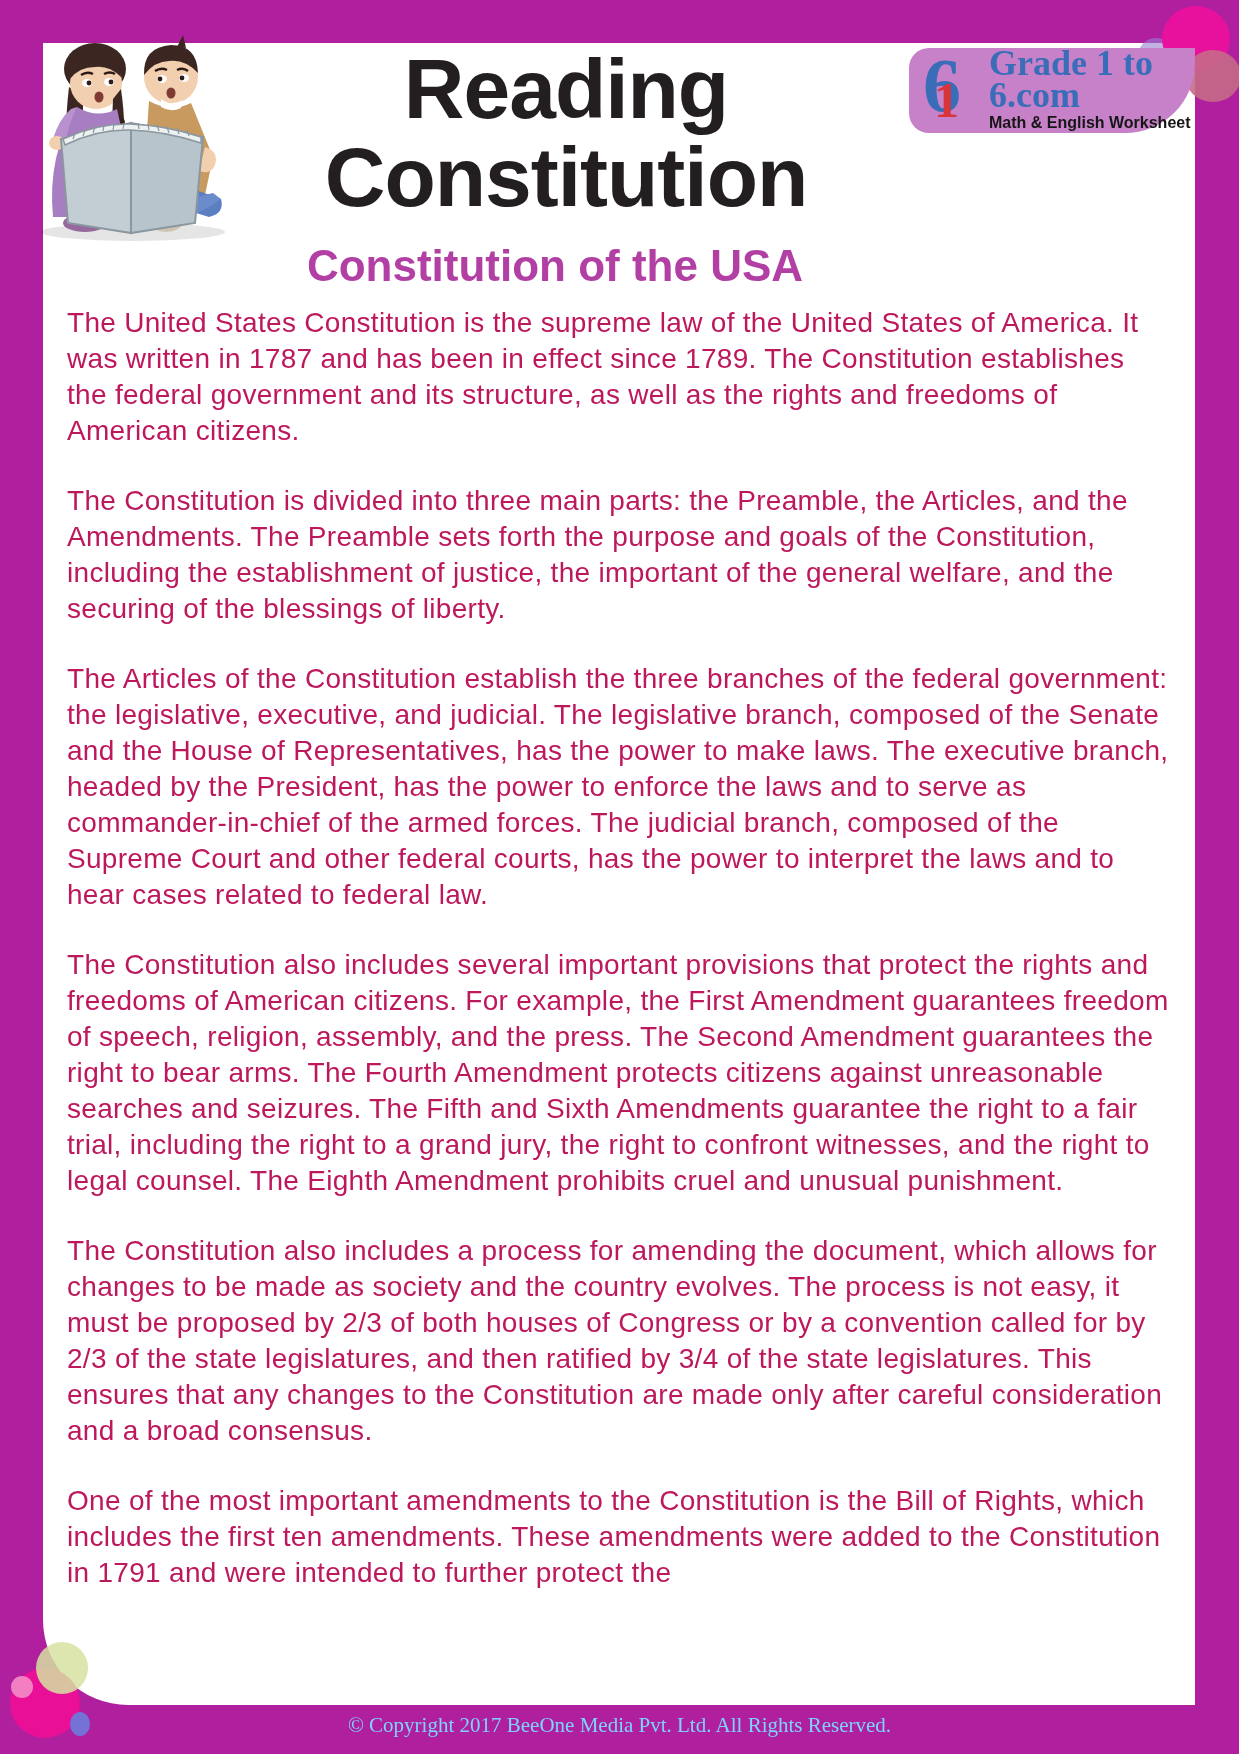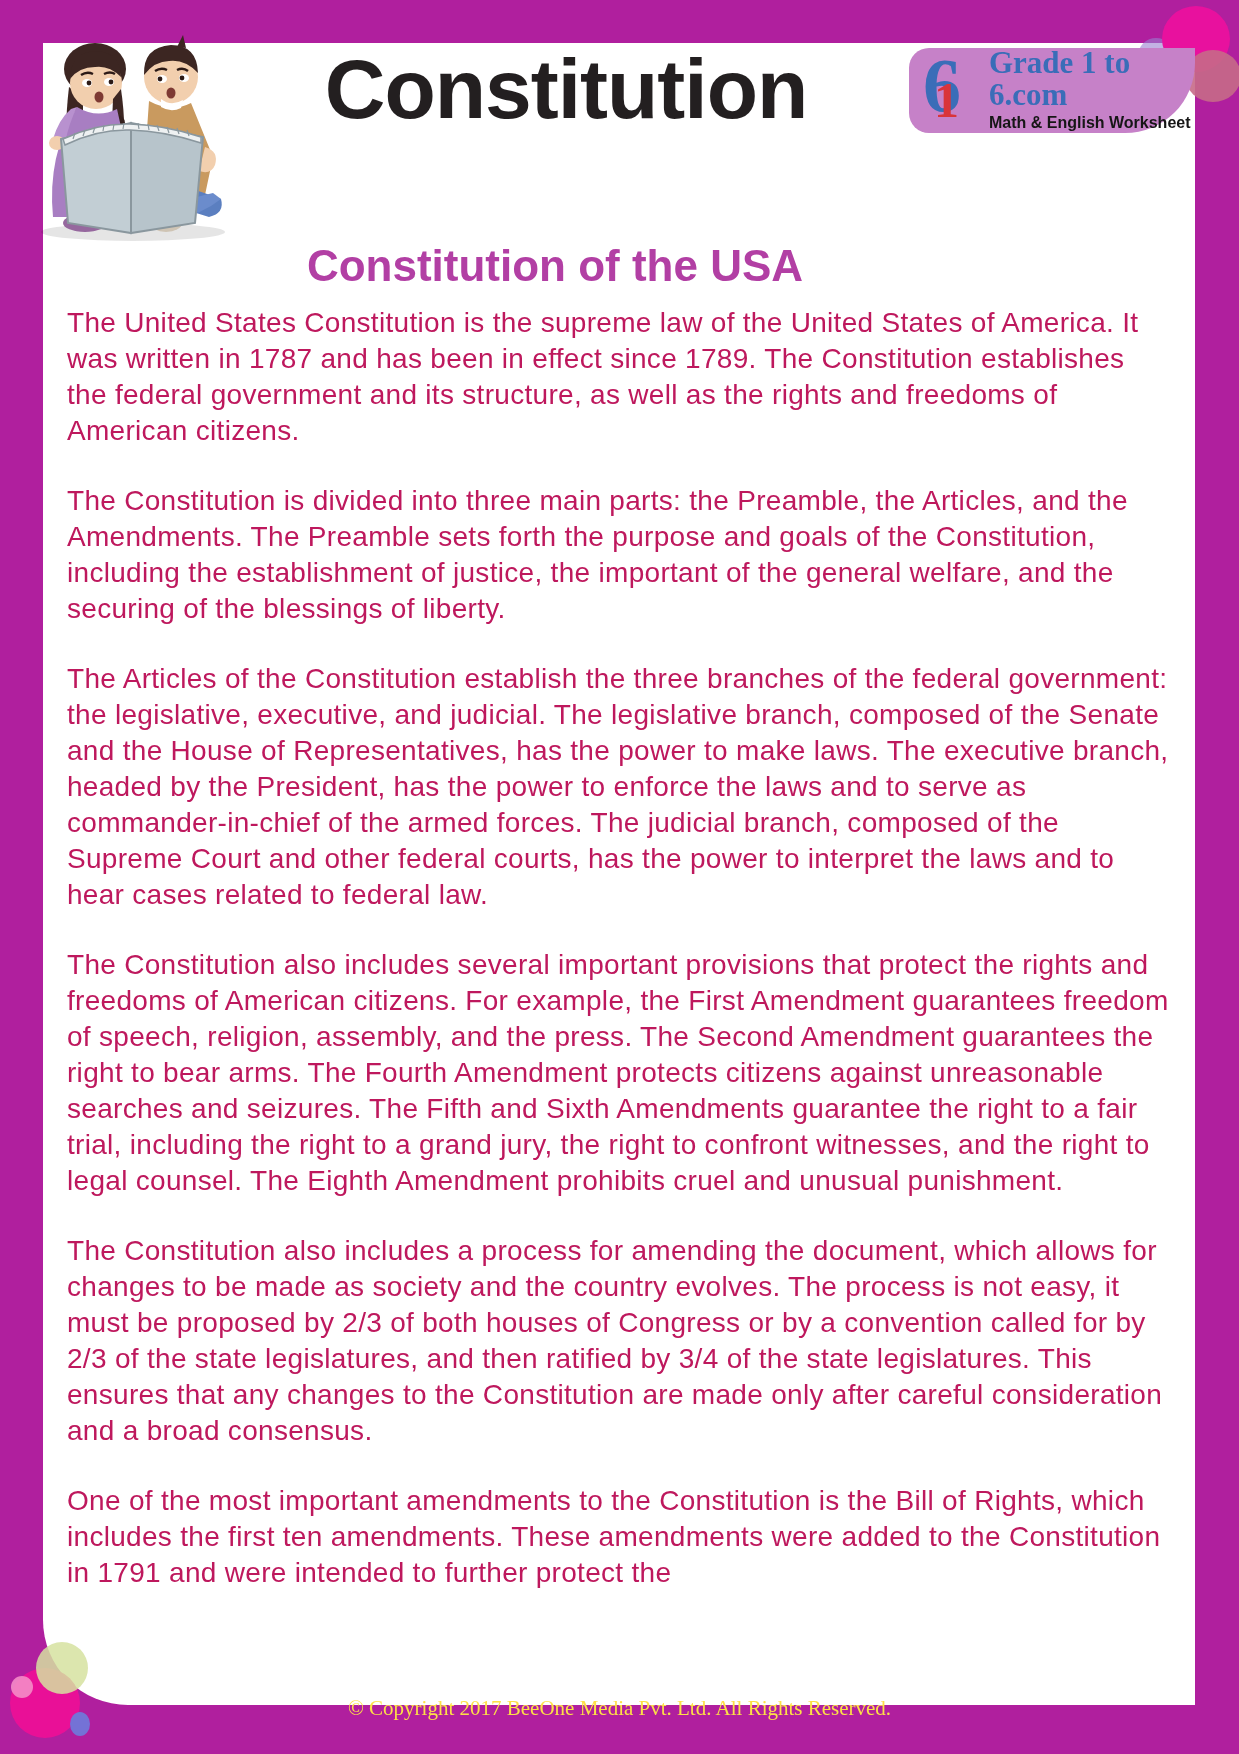--- a/index.html
+++ b/index.html
@@ -67,21 +67,21 @@
   }
   .logo-one{
     position:absolute;left:11px;top:24px;
     font-family:"Liberation Serif", serif;
     font-weight:700;font-size:50px;line-height:50px;
     color:#d9343a;
   }
   .logo-text{margin-left:2px;}
   .logo-site{
     font-family:"Liberation Serif", serif;
-    font-weight:700;font-size:31px;line-height:32px;
+    font-weight:700;font-size:36px;line-height:32px;
     color:#3a6db8;
   }
   .logo-tagline{
     font-weight:700;font-size:16px;line-height:24px;
     color:#161616;
   }
   
   .dot{position:absolute;border-radius:50%;}
   .tr-pink   {width:68px;height:66px;left:1162px;top:6px;background:#e8119e;z-index:3;}
   .tr-rose   {width:56px;height:52px;left:1185px;top:50px;background:rgba(199,106,135,0.9);z-index:3;}
@@ -89,33 +89,34 @@
   .bl-green  {width:52px;height:52px;left:36px;top:1642px;background:rgba(214,226,160,0.85);z-index:5;}
   .bl-pink   {width:70px;height:70px;left:10px;top:1668px;background:rgba(236,16,151,0.95);z-index:4;}
   .bl-lpink  {width:22px;height:22px;left:11px;top:1676px;background:rgba(244,140,199,0.9);z-index:6;}
   .bl-blue   {width:20px;height:24px;left:70px;top:1712px;background:#7472d6;z-index:5;}
   
   .kids{position:absolute;left:25px;top:27px;z-index:6;}
   
   .footer{
     position:absolute;
     left:0;bottom:0;width:100%;height:58px;
-    display:flex;align-items:flex-start;justify-content:center;
+    display:flex;align-items:center;justify-content:center;
     font-family:"Liberation Serif", serif;
     font-size:21px;
-    color:#fde047;
+    color:#7dd3fc;
   }
 </style>
 </head>
 <body>
 
 <div class="page">
 
   <div class="content">
     <div class="title-block">
+      <div>Reading</div>
       <div>Constitution</div>
     </div>
     <div class="subtitle">Constitution of the USA</div>
 
     <div class="body">
       <p>The United States Constitution is the supreme law of the United States of America. It was written in 1787 and has been in effect since 1789. The Constitution establishes the federal government and its structure, as well as the rights and freedoms of American citizens.</p>
       <p>The Constitution is divided into three main parts: the Preamble, the Articles, and the Amendments. The Preamble sets forth the purpose and goals of the Constitution, including the establishment of justice, the important of the general welfare, and the securing of the blessings of liberty.</p>
       <p>The Articles of the Constitution establish the three branches of the federal government: the legislative, executive, and judicial. The legislative branch, composed of the Senate and the House of Representatives, has the power to make laws. The executive branch, headed by the President, has the power to enforce the laws and to serve as commander-in-chief of the armed forces. The judicial branch, composed of the Supreme Court and other federal courts, has the power to interpret the laws and to hear cases related to federal law.</p>
       <p>The Constitution also includes several important provisions that protect the rights and freedoms of American citizens. For example, the First Amendment guarantees freedom of speech, religion, assembly, and the press. The Second Amendment guarantees the right to bear arms. The Fourth Amendment protects citizens against unreasonable searches and seizures. The Fifth and Sixth Amendments guarantee the right to a fair trial, including the right to a grand jury, the right to confront witnesses, and the right to legal counsel. The Eighth Amendment prohibits cruel and unusual punishment.</p>
       <p>The Constitution also includes a process for amending the document, which allows for changes to be made as society and the country evolves. The process is not easy, it must be proposed by 2/3 of both houses of Congress or by a convention called for by 2/3 of the state legislatures, and then ratified by 3/4 of the state legislatures. This ensures that any changes to the Constitution are made only after careful consideration and a broad consensus.</p>

